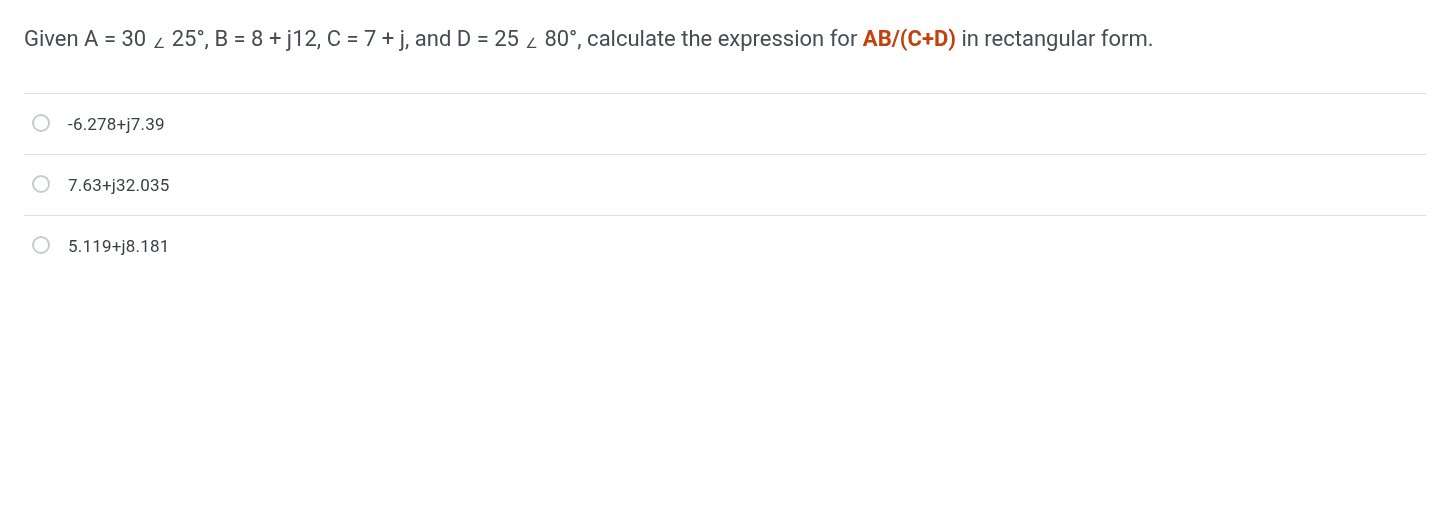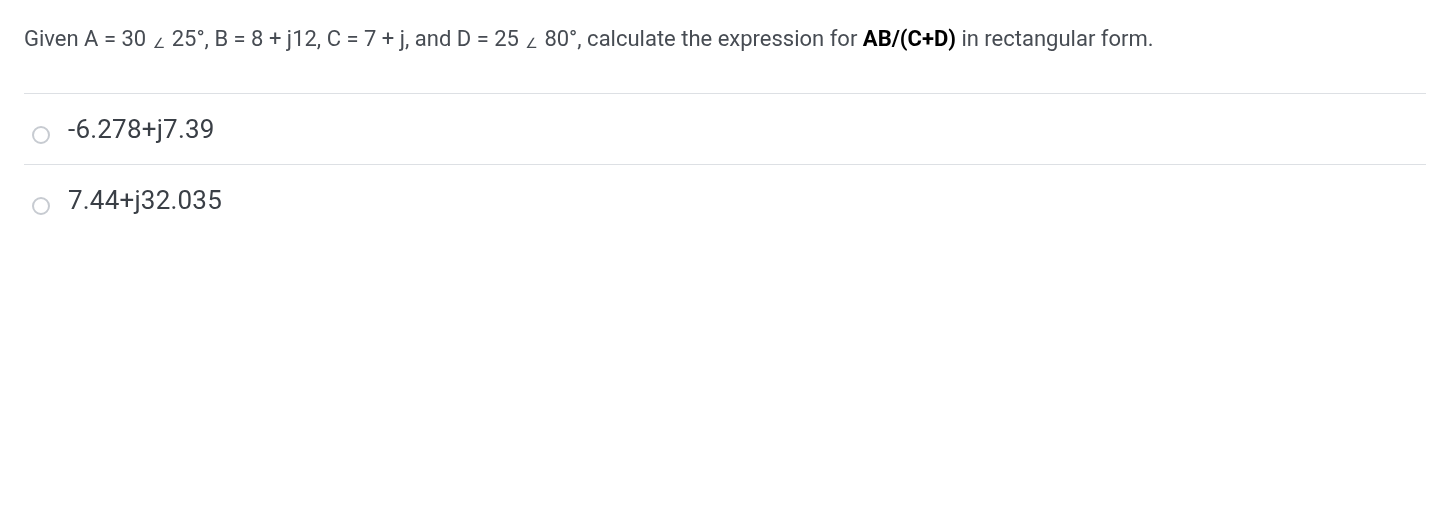--- a/index.html
+++ b/index.html
@@ -12,39 +12,39 @@
     box-sizing: border-box;
   }
   .question-text {
     font-size: 22px;
     line-height: 1.7;
     color: #474c53;
     margin-bottom: 36px;
   }
   .question-text .bold {
     font-weight: 700;
-    color: #000000;
+    color: #c2410c;
   }
   .angle {
     font-size: 14px;
     vertical-align: baseline;
     display: inline-block;
     position: relative;
     top: 2px;
     margin: 0 1px;
   }
   .options {
     border-top: 1px solid #dde0e4;
   }
   .option {
     display: flex;
-    align-items: flex-end;
+    align-items: flex-start;
     padding: 20px 10px 20px 8px;
     border-bottom: 1px solid #dde0e4;
-    font-size: 26px;
+    font-size: 17px;
     color: #3a3f46;
     cursor: pointer;
   }
   .option:last-child {
     border-bottom: none;
   }
   .radio {
     width: 18px;
     height: 18px;
     border: 2px solid #c7cbd1;
@@ -65,15 +65,19 @@
   <span>Given A = 30 </span><span class="angle">∠</span><span> 25°, B = 8 + j12, C = 7 + j, and D = 25 </span><span class="angle">∠</span><span> 80°, calculate the expression for </span><span class="bold">AB/(C+D)</span><span> in rectangular form.</span>
 </div>
 
 <div class="options">
   <div class="option">
     <span class="radio"></span>
     <span class="option-label">-6.278+j7.39</span>
   </div>
   <div class="option">
     <span class="radio"></span>
-    <span class="option-label">7.44+j32.035</span>
+    <span class="option-label">7.63+j32.035</span>
+  </div>
+  <div class="option">
+    <span class="radio"></span>
+    <span class="option-label">5.119+j8.181</span>
   </div>
 </div>
 
 </body></html>

